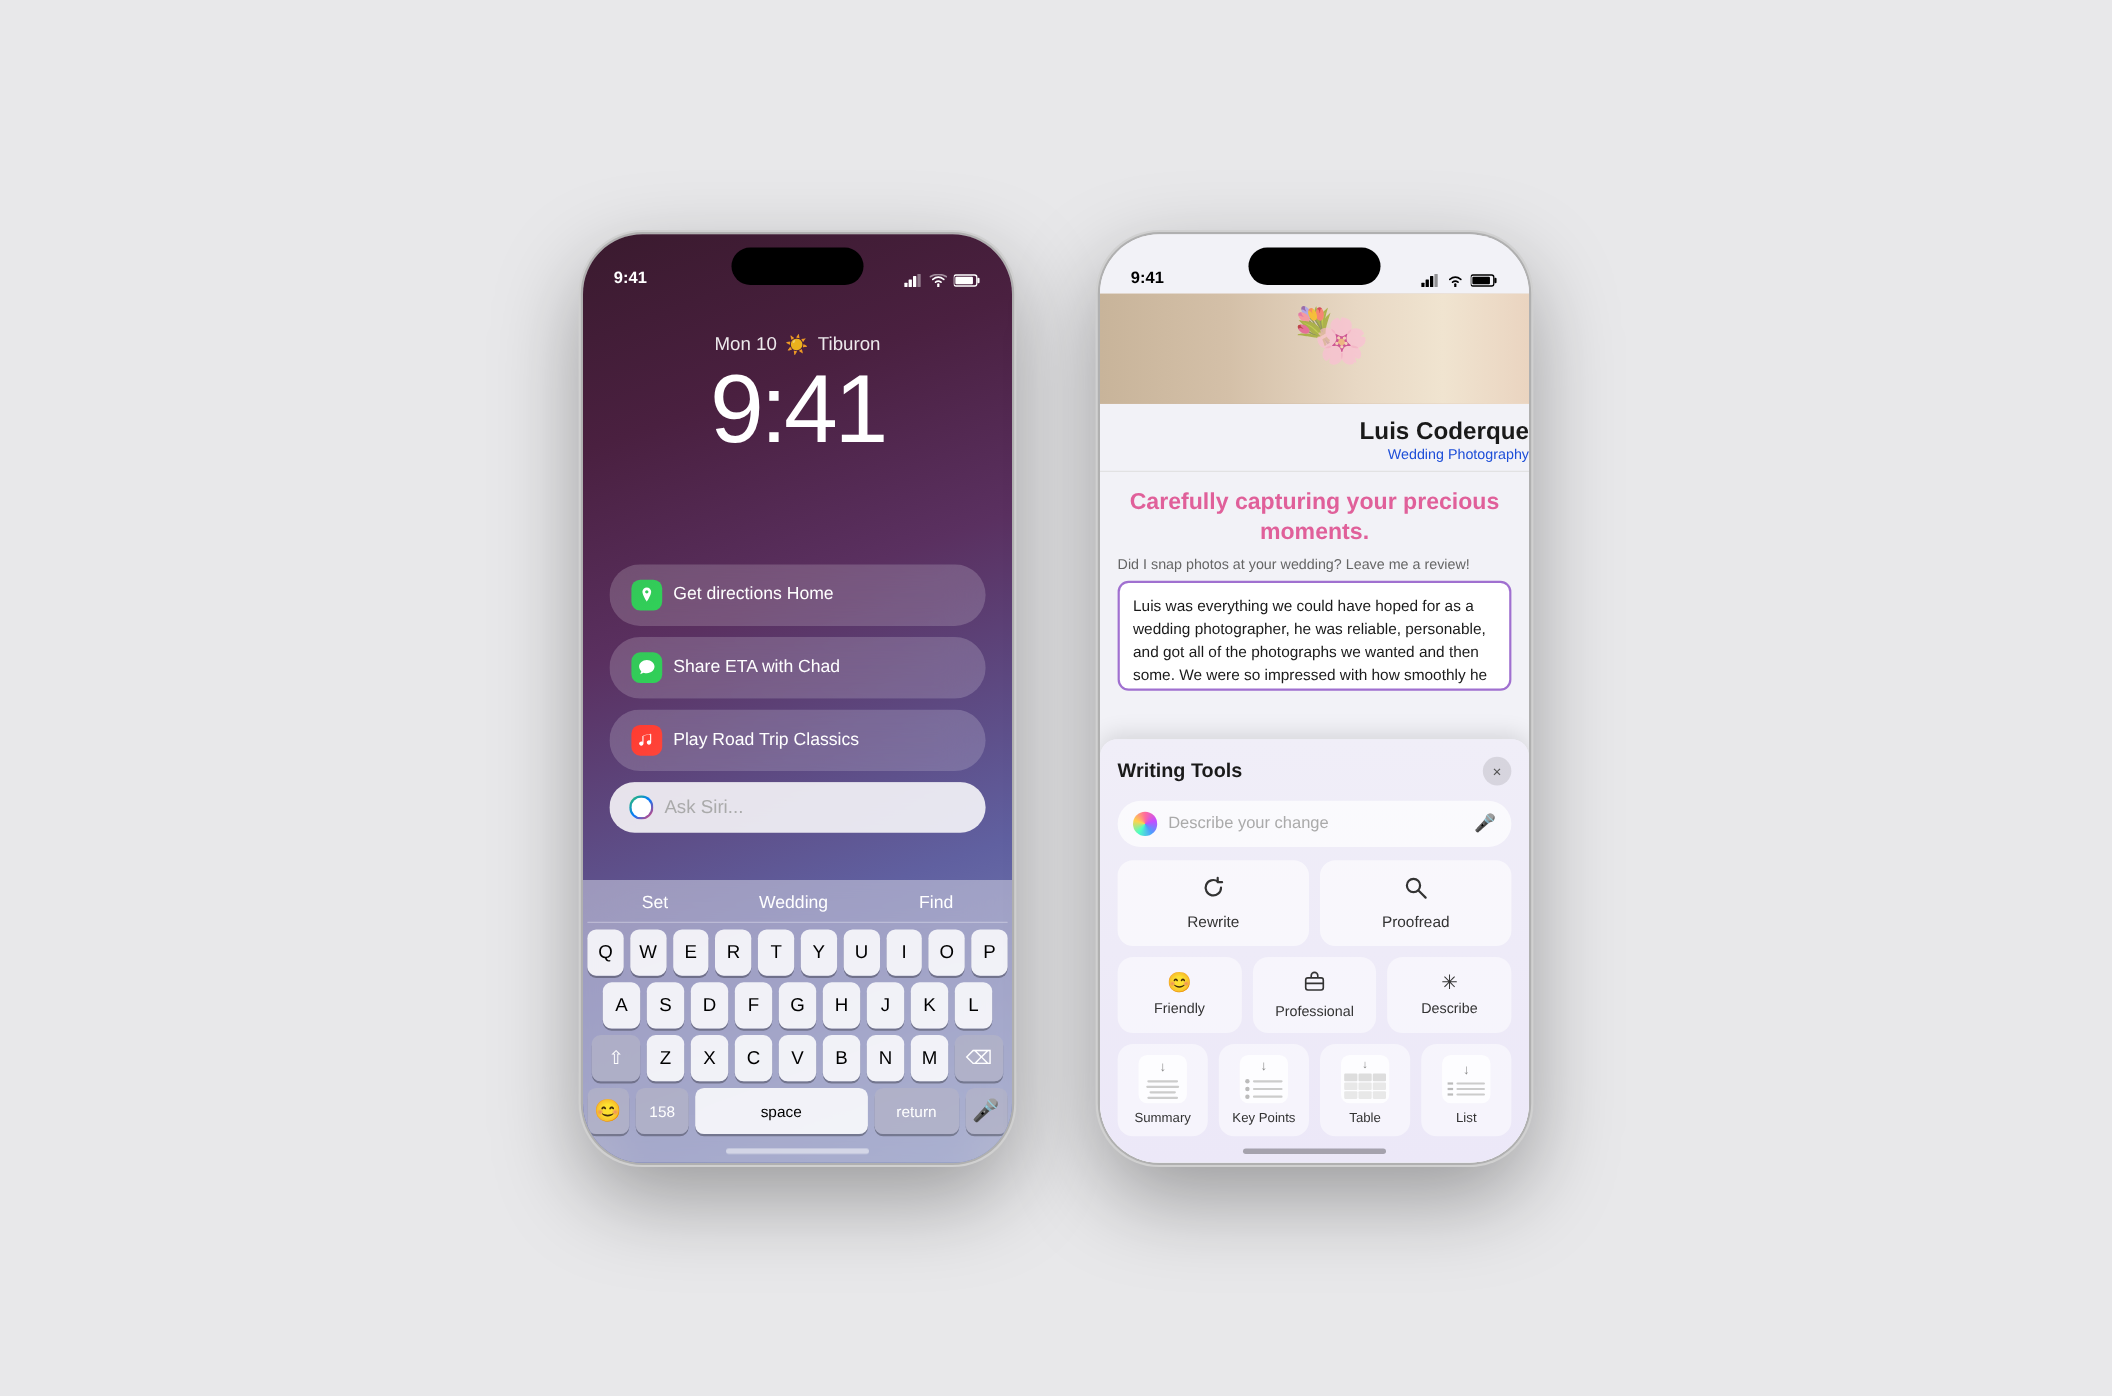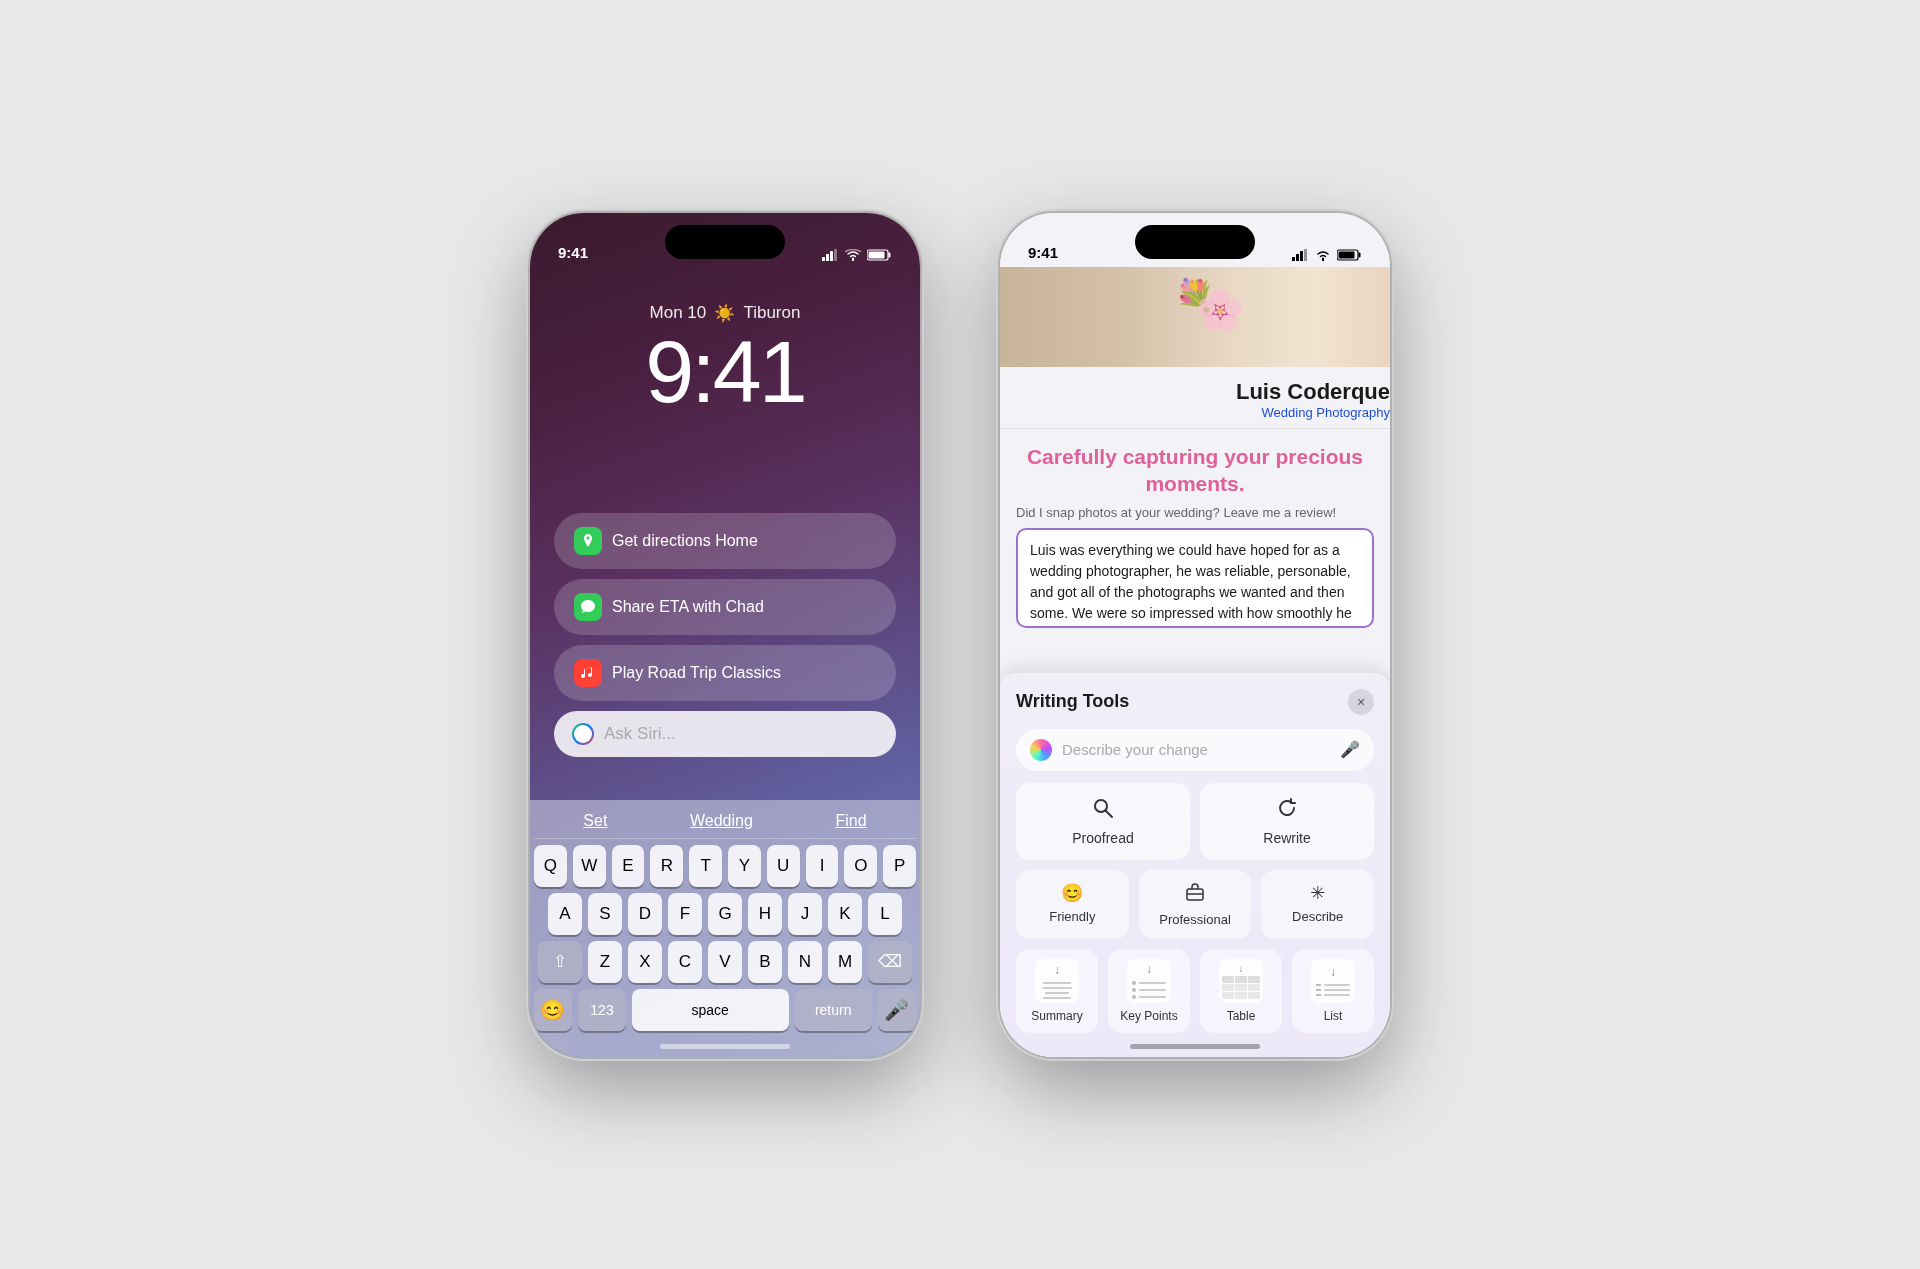--- a/index.html
+++ b/index.html
@@ -181,21 +181,20 @@
     .keyboard-suggestions {
       display: flex;
       justify-content: space-around;
       padding: 4px 8px 8px;
       border-bottom: 1px solid rgba(255,255,255,0.3);
       margin-bottom: 6px;
     }
     .keyboard-suggestions span {
       color: #fff;
       font-size: 16px;
-      text-decoration: underline;
     }
     .key-row {
       display: flex;
       justify-content: center;
       gap: 6px;
       margin-bottom: 6px;
     }
     .key {
       background: rgba(255,255,255,0.85);
       border-radius: 8px;
@@ -578,21 +577,21 @@
         <div class="key">C</div>
         <div class="key">V</div>
         <div class="key">B</div>
         <div class="key">N</div>
         <div class="key">M</div>
         <div class="key key-special key-delete">⌫</div>
       </div>
 
       <div class="key-row">
         <div class="key key-emoji key-special">😊</div>
-        <div class="key key-123 key-special">123</div>
+        <div class="key key-123 key-special">158</div>
         <div class="key key-space">space</div>
         <div class="key key-return key-special">return</div>
         <div class="key key-emoji key-special">🎤</div>
       </div>
     </div>
   </div>
 
   <div class="home-indicator home-indicator-white"></div>
 </div>
 
@@ -655,34 +654,34 @@
       <div class="describe-input-row">
         <div style="width:22px; height:22px; border-radius:50%; background: conic-gradient(from 0deg, #ff6b9d, #c44dff, #4d9dff, #4dffc4, #ffd24d, #ff6b9d); flex-shrink:0;"></div>
         <span class="describe-placeholder">Describe your change</span>
         <span class="mic-icon">🎤</span>
       </div>
 
       <div class="tools-row">
         <div class="tool-btn">
           <div class="tool-btn-icon">
             <svg width="22" height="22" viewBox="0 0 22 22">
+              <path d="M18 11A7 7 0 1 1 15 5.3" stroke="#333" stroke-width="2" fill="none" stroke-linecap="round"></path>
+              <polyline points="15,2 15,6 19,6" stroke="#333" stroke-width="2" fill="none" stroke-linecap="round" stroke-linejoin="round"></polyline>
+            </svg>
+          </div>
+          <span class="tool-btn-label">Rewrite</span>
+        </div>
+        <div class="tool-btn">
+          <div class="tool-btn-icon">
+            <svg width="22" height="22" viewBox="0 0 22 22">
               <circle cx="9" cy="9" r="6" stroke="#333" stroke-width="2" fill="none"></circle>
               <line x1="13.5" y1="13.5" x2="20" y2="20" stroke="#333" stroke-width="2" stroke-linecap="round"></line>
             </svg>
           </div>
           <span class="tool-btn-label">Proofread</span>
-        </div>
-        <div class="tool-btn">
-          <div class="tool-btn-icon">
-            <svg width="22" height="22" viewBox="0 0 22 22">
-              <path d="M18 11A7 7 0 1 1 15 5.3" stroke="#333" stroke-width="2" fill="none" stroke-linecap="round"></path>
-              <polyline points="15,2 15,6 19,6" stroke="#333" stroke-width="2" fill="none" stroke-linecap="round" stroke-linejoin="round"></polyline>
-            </svg>
-          </div>
-          <span class="tool-btn-label">Rewrite</span>
         </div>
       </div>
 
       <div class="tone-row">
         <div class="tone-btn">
           <div class="tone-btn-icon">😊</div>
           <span class="tone-btn-label">Friendly</span>
         </div>
         <div class="tone-btn">
           <div class="tone-btn-icon">

